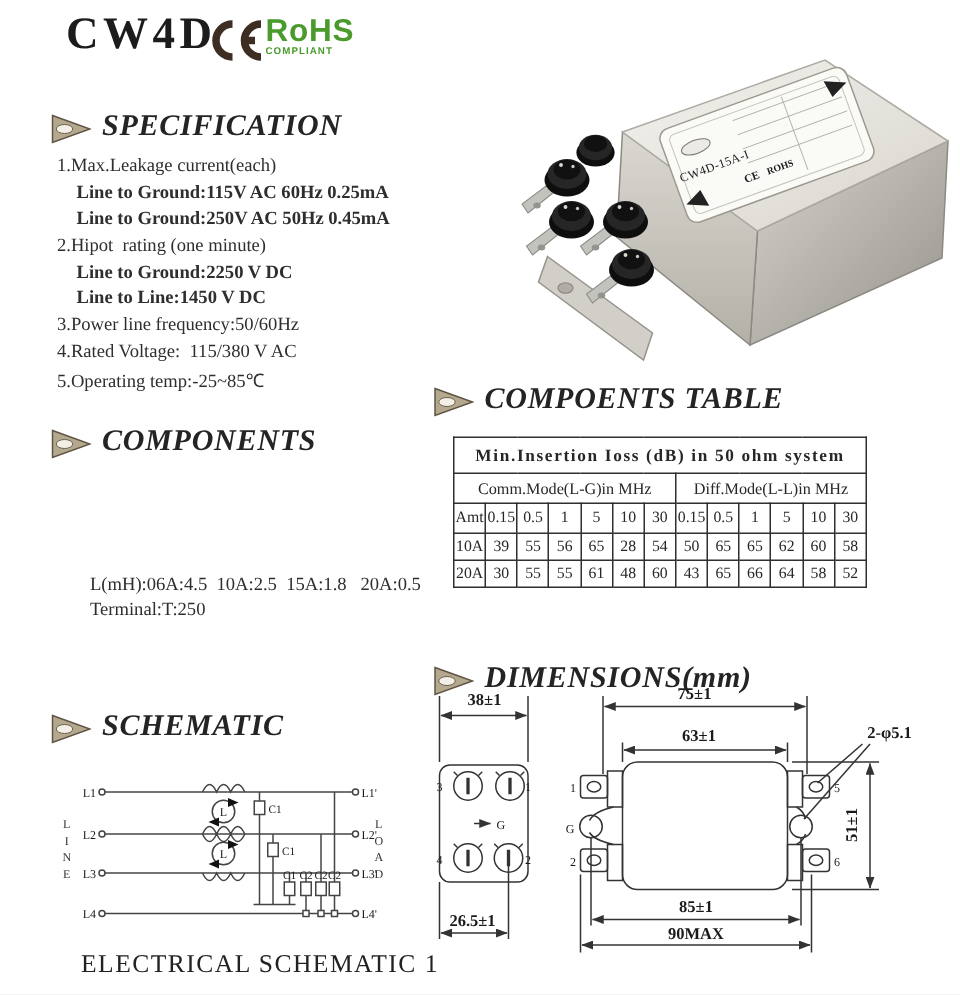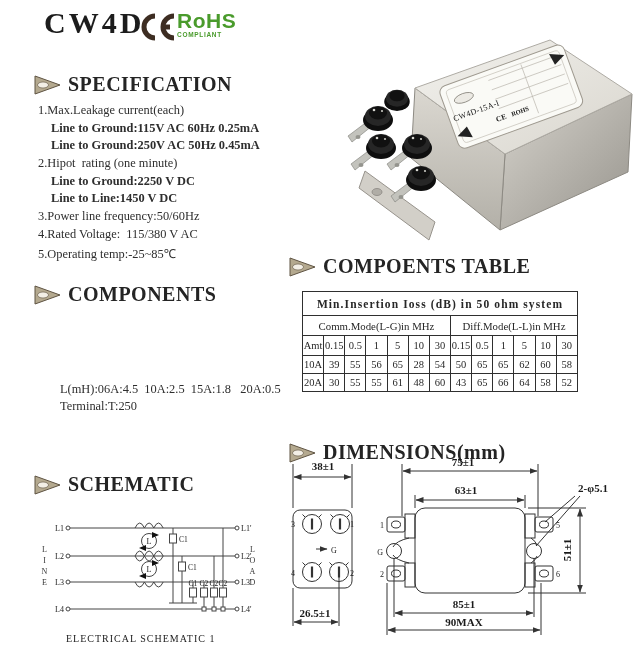--- a/index.html
+++ b/index.html
@@ -5,21 +5,21 @@
   html,body{margin:0;padding:0;background:#e9e9e9;}
   .page{position:relative;width:640px;height:663px;background:#ffffff;overflow:hidden;
         font-family:"Liberation Serif",serif;color:#2b2b2b;}
   
   .brand{position:absolute;left:44px;top:6px;font-size:30px;font-weight:bold;letter-spacing:3px;color:#1c1c1c;}
   .ce-logo{position:absolute;left:139px;top:13px;}
   .rohs{position:absolute;left:177px;top:10px;font-family:"Liberation Sans",sans-serif;color:#4a9b2c;line-height:1;}
   .rohs-main{font-size:21px;font-weight:bold;letter-spacing:0.5px;}
   .rohs-sub{font-size:6.5px;font-weight:bold;letter-spacing:0.7px;margin-top:1px;}
   
-  .sec-head{position:absolute;display:flex;align-items:center;gap:7px;}
+  .sec-head{position:absolute;display:flex;align-items:flex-end;gap:7px;font-style:italic;}
   .sec-title{font-weight:bold;font-size:20px;letter-spacing:0.5px;color:#242424;white-space:nowrap;}
   
   .spec-list{position:absolute;left:38px;top:103px;width:300px;}
   .sl{height:17.7px;font-size:12.4px;white-space:pre;color:#2e2e2e;}
   .ind{padding-left:13px;font-weight:bold;}
   
   .comp-table{position:absolute;left:57px;top:320px;border-collapse:collapse;table-layout:fixed;}
   .comp-table td{border:1px solid #2f2f2f;text-align:center;vertical-align:middle;padding:0;color:#2b2b2b;}
   .comp-c1{width:97px;} .comp-c2{width:58px;}
   .comp-h{height:35px;} .comp-r{height:22px;}
@@ -35,21 +35,21 @@
   .loss-group{height:20px;font-size:10.8px;}
   .loss-freq td{height:19px;}
   .loss-row td{height:17px;}
   .c-amt{width:27px;}
   
   .photo{position:absolute;left:345px;top:26px;}
   .dims-svg{position:absolute;left:283px;top:450px;}
   .schem-svg{position:absolute;left:38px;top:508px;}
   .vlab{position:absolute;writing-mode:vertical-rl;text-orientation:upright;font-size:8px;
         letter-spacing:2px;color:#333;}
-  .schem-caption{position:absolute;left:66px;top:633px;font-size:10px;letter-spacing:1px;color:#222;text-align:center;}
+  .schem-caption{position:absolute;left:54px;top:633px;font-size:17px;letter-spacing:1px;color:#222;text-align:center;}
   svg text{font-family:"Liberation Serif","DejaVu Serif",serif;fill:#1a1a1a;}
   .dt{font-size:11px;font-weight:bold;}
   .sm{font-size:8px;}
   .cl{font-size:7.5px;}
 </style>
 </head>
 <body>
 
 <div class="page">
 

